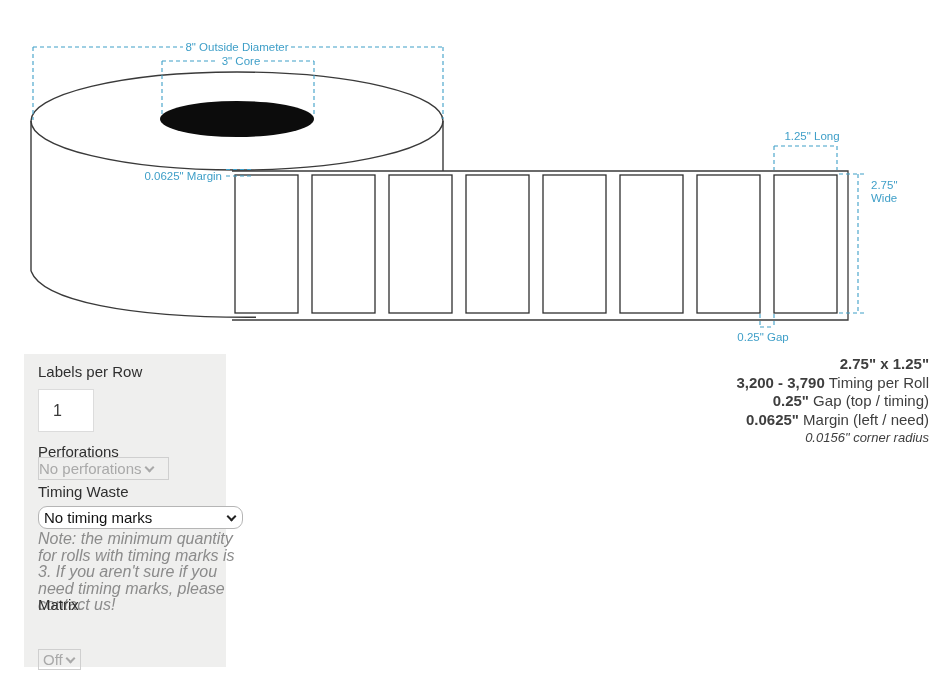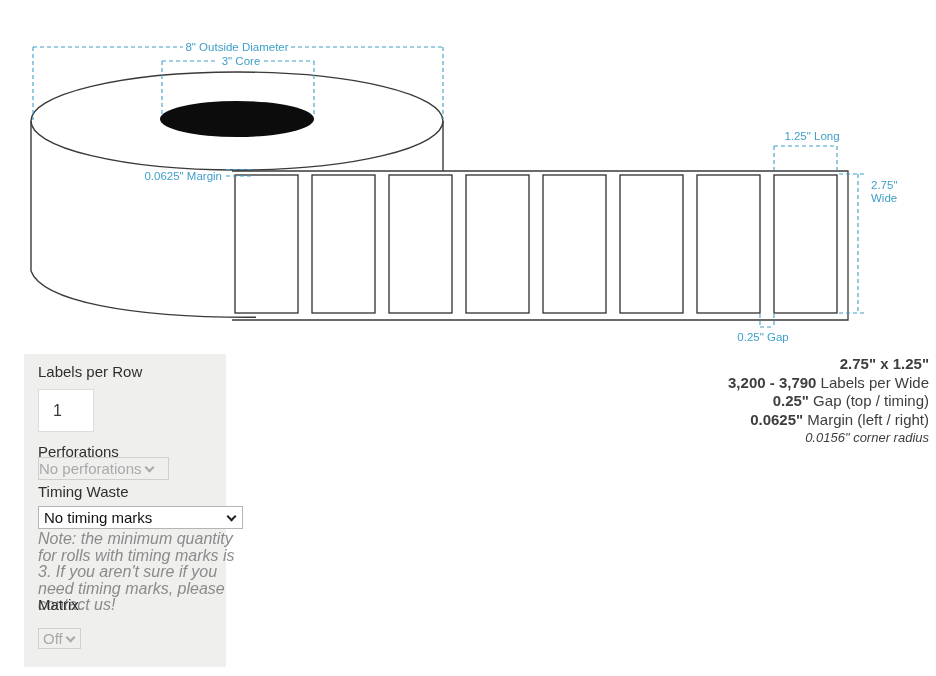--- a/index.html
+++ b/index.html
@@ -16,23 +16,23 @@
   .panel .fld-label { position:absolute; left:14px; font-size:15px; color:#2f2f2f; }
   .lpr-input { position:absolute; left:14px; top:35px; width:56px; height:43px;
                background:#fff; border:1px solid #dcdcdc; font-family:"Liberation Sans",sans-serif;
                font-size:16px; color:#3a3a3a; padding-left:14px; outline:none; }
   .sel { position:absolute; left:14px; display:flex; align-items:center; border:1px solid #cfcfcf;
          font-size:15px; background:transparent; cursor:default; }
   .sel .chev { width:7px; height:7px; border-right:2px solid #a9a9a9; border-bottom:2px solid #a9a9a9;
                transform:rotate(45deg); margin-left:4px; margin-top:-3px; flex:none; }
   .sel-perf { top:103px; width:131px; height:23px; color:#a9a9a9; padding:0 0; }
   .sel-timing { top:152px; width:205px; height:23px; color:#111; background:#fff; border-color:#b5b5b5;
-                padding:0 7px 0 5px; justify-content:space-between; }
+                padding:0 7px 0 5px; justify-content:space-between;border-radius:9px; }
   .sel-timing .chev { border-color:#222; }
-  .sel-off { top:274px; width:43px; height:21px; color:#a9a9a9; padding:0 4px; }
+  .sel-off { top:295px; width:43px; height:21px; color:#a9a9a9; padding:0 4px; }
   .note { position:absolute; left:14px; top:177px; width:214px; font-style:italic;
           font-size:16px; line-height:16.5px; color:#8b8b8b; }
   .waste { position:absolute; left:14px; top:267px; font-style:italic; font-size:13.5px; color:#8b8b8b; }
 
   
   .specs { position:absolute; right:7px; top:355px; text-align:right; color:#3e3e3e;
            font-size:15px; line-height:18.5px; }
   .specs .b { font-weight:bold; }
   .specs .it { font-style:italic; font-size:13px; }
 </style>
@@ -124,24 +124,24 @@
       <span>Off</span>
       <span class="chev"></span>
     </div>
   </div>
 
   <div class="specs">
     <div>
       <span class="b">2.75" x 1.25"</span>
     </div>
     <div>
-      <span class="b">3,200 - 3,790</span><span> Labels per Wide</span>
+      <span class="b">3,200 - 3,790</span><span> Timing per Roll</span>
     </div>
     <div>
       <span class="b">0.25"</span><span> Gap (top / timing)</span>
     </div>
     <div>
-      <span class="b">0.0625"</span><span> Margin (left / right)</span>
+      <span class="b">0.0625"</span><span> Margin (left / need)</span>
     </div>
     <div class="it">0.0156" corner radius</div>
   </div>
 
 </div>
 
 </body></html>

